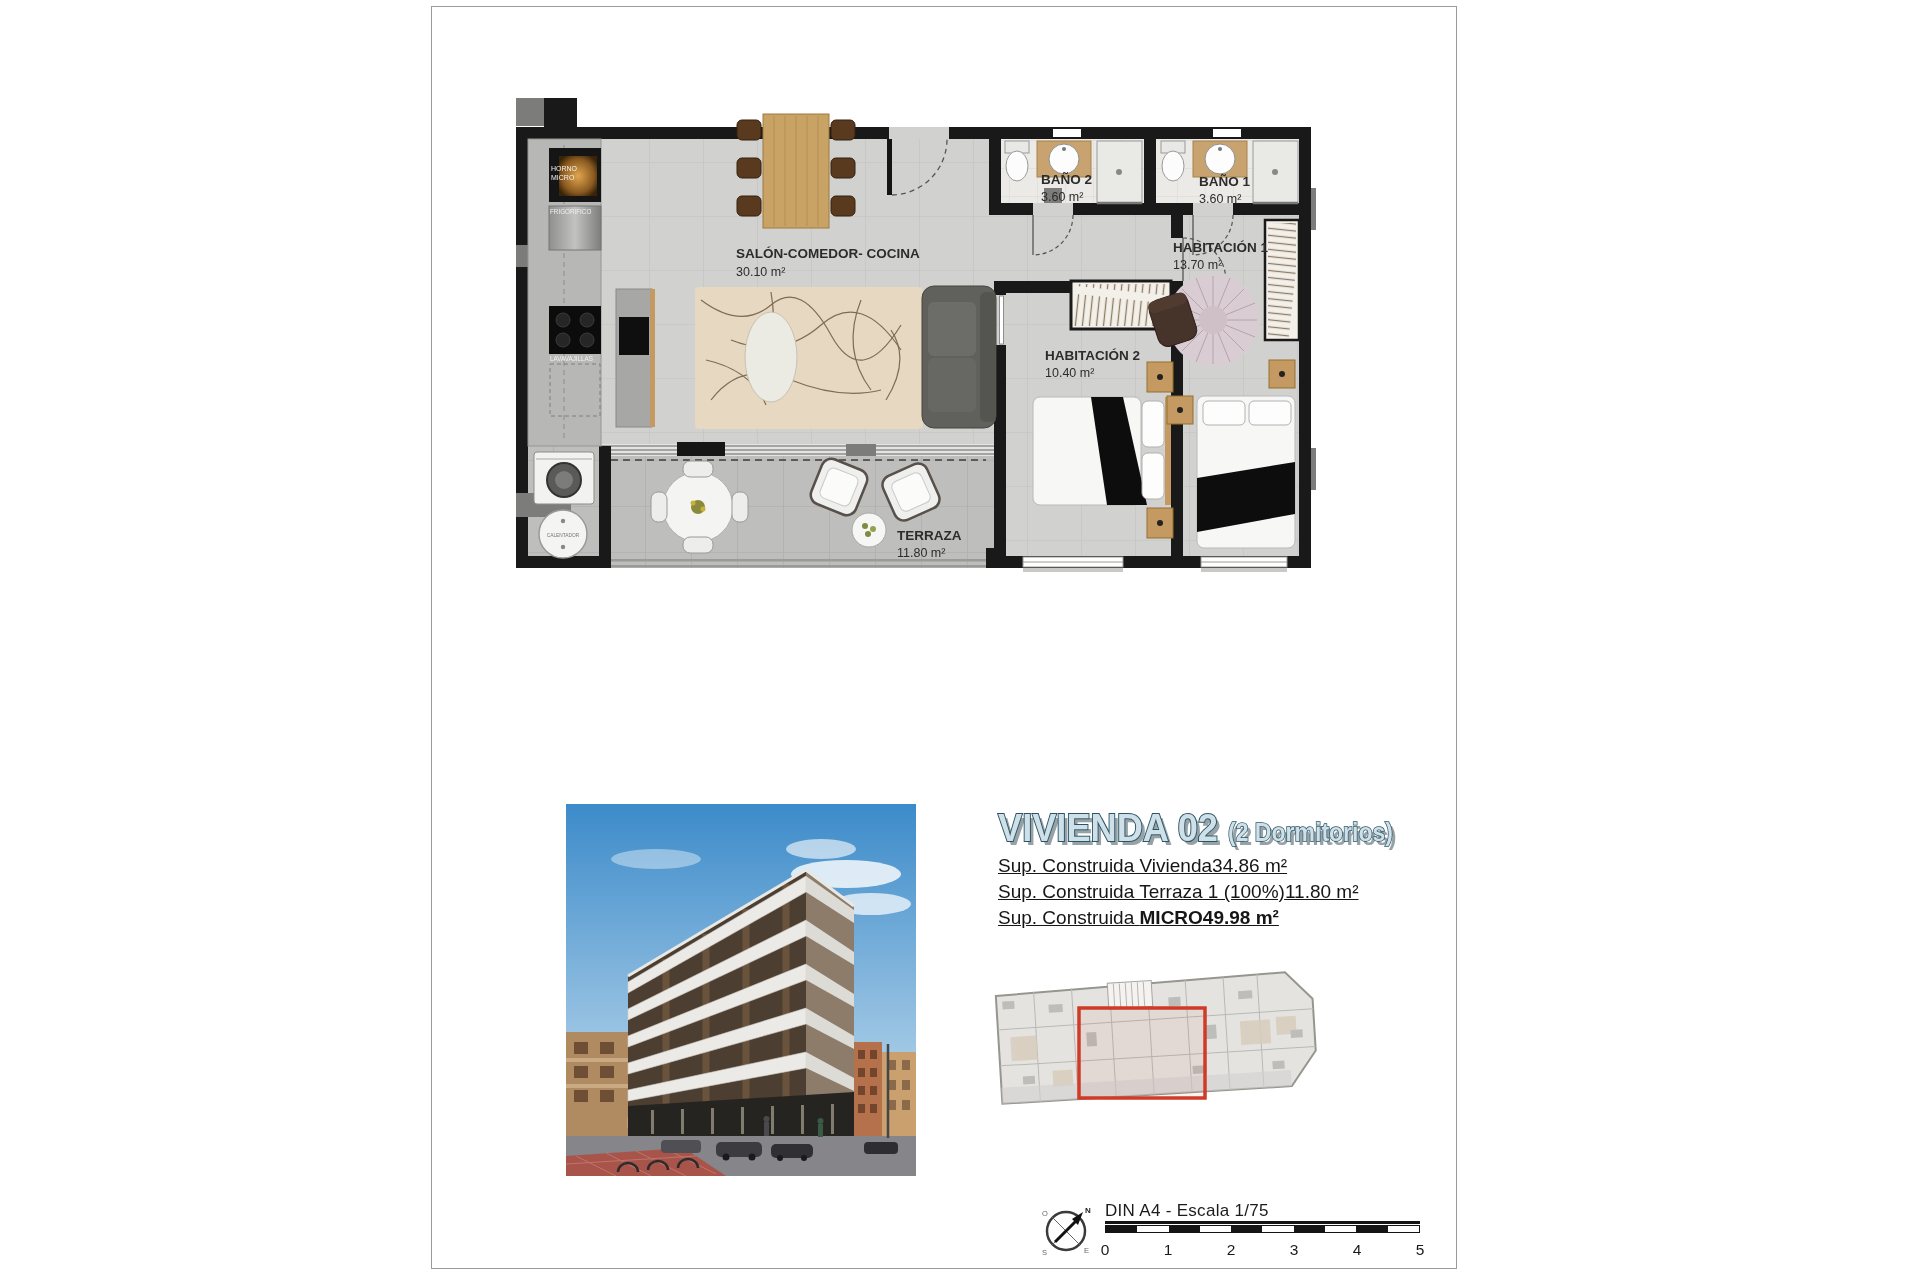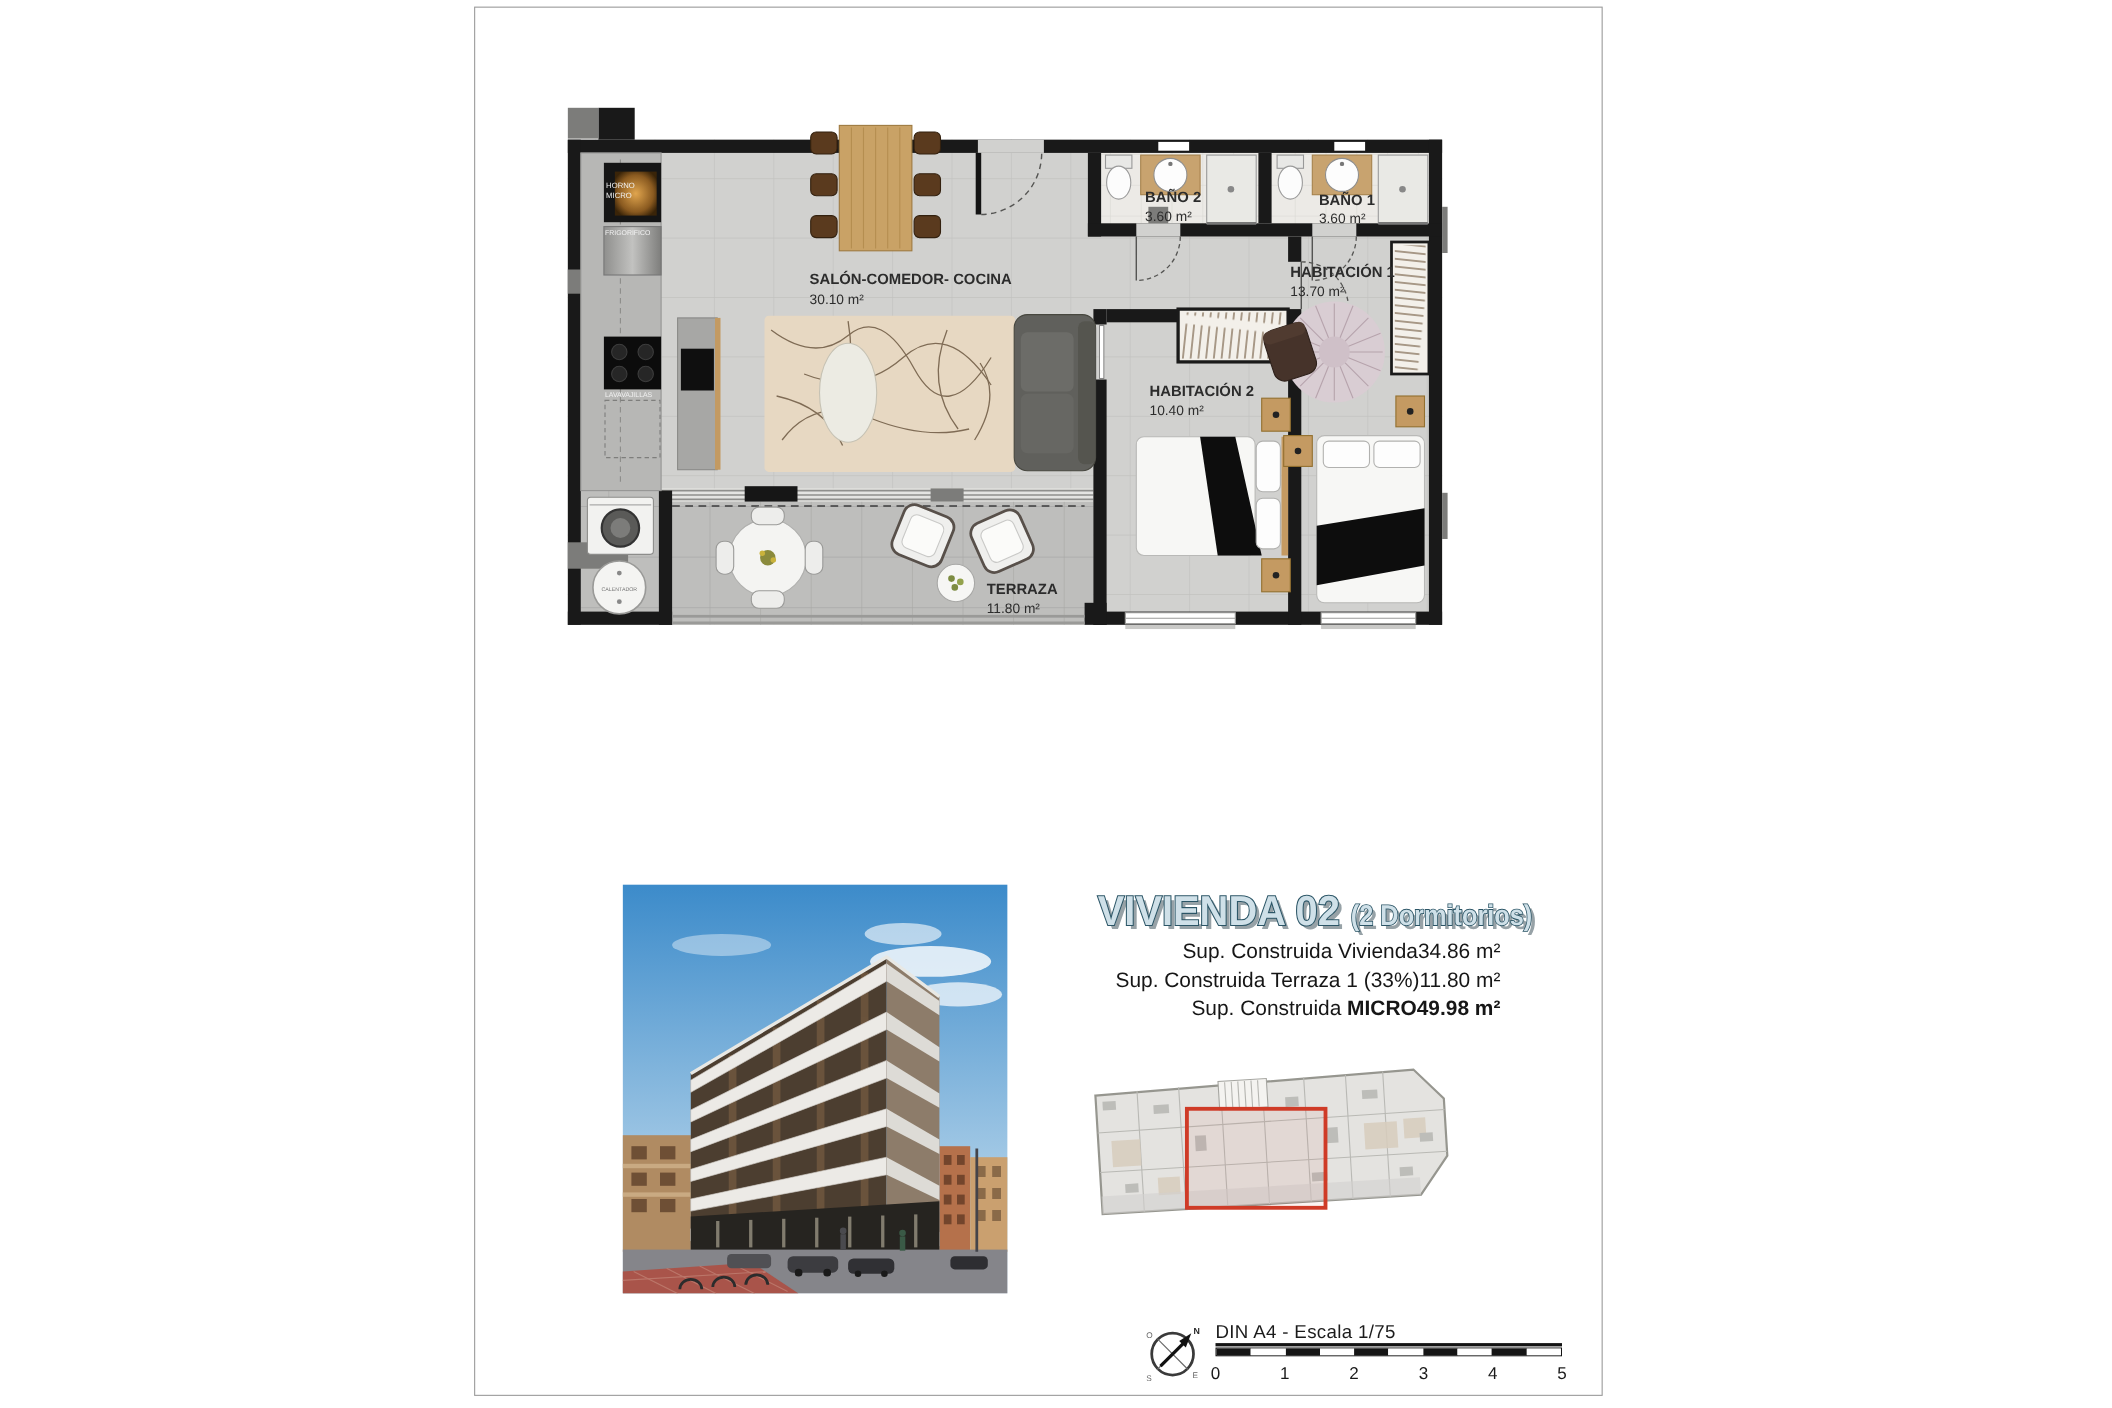--- a/index.html
+++ b/index.html
@@ -3,21 +3,21 @@
 <meta charset="utf-8">
 <style>
   html,body{margin:0;padding:0;background:#fff;}
   .canvas{position:relative;width:1920px;height:1280px;background:#fff;overflow:hidden;
           font-family:"Liberation Sans", sans-serif;}
   .abs{position:absolute;}
   .page{position:absolute;left:431px;top:6px;width:1024px;height:1261px;
         background:#fff;border:1px solid #9b9b9b;}
   
   .surf{position:absolute;left:566px;top:846px;width:366px;font-size:19px;color:#161616;}
-  .surf .row{display:flex;justify-content:flex-end;height:26px;line-height:26px;}
+  .surf .row{display:flex;justify-content:flex-start;height:26px;line-height:26px;text-decoration:underline;}
   .surf .row .val{text-align:right;}
   .surf .bold{font-weight:bold;}
   
   .din{position:absolute;left:673px;top:1194px;font-size:17px;font-weight:500;color:#1b1b1b;letter-spacing:.3px;}
   .bar-top{position:absolute;left:673px;top:1214px;width:315px;height:2.5px;background:#141414;}
   .bar{position:absolute;left:673px;top:1218px;width:315px;height:8px;border:1px solid #141414;
        display:flex;box-sizing:border-box;background:#fff;}
   .bar .seg{height:100%;}
   .ticks{position:absolute;left:673px;top:1234px;width:315px;height:20px;font-size:15.5px;color:#1a1a1a;}
   .ticks span{position:absolute;transform:translateX(-50%);}
@@ -445,21 +445,21 @@
       <text x="2" y="44" font-size="38" font-weight="bold" fill="#cfe0e8" stroke="#2b5566" stroke-width="2" style="paint-order:stroke" textLength="220" lengthAdjust="spacingAndGlyphs">VIVIENDA 02</text>
       <text x="232" y="44" font-size="26" font-weight="bold" fill="#cfe0e8" stroke="#2b5566" stroke-width="1.6" style="paint-order:stroke" textLength="165" lengthAdjust="spacingAndGlyphs">(2 Dormitorios)</text>
     </svg>
 
     <div class="surf">
       <div class="row">
         <span><span>Sup. Construida Vivienda</span><span class="bold"></span></span>
         <span class="val">34.86 m²</span>
       </div>
       <div class="row">
-        <span><span>Sup. Construida Terraza 1 (33%)</span><span class="bold"></span></span>
+        <span><span>Sup. Construida Terraza 1 (100%)</span><span class="bold"></span></span>
         <span class="val">11.80 m²</span>
       </div>
       <div class="row">
         <span><span>Sup. Construida </span><span class="bold">MICRO</span></span>
         <span class="val bold">49.98 m²</span>
       </div>
     </div>
 
     <svg class="abs" style="left:559px;top:961px;" width="340" height="158" viewBox="0 0 340 158">
       <g transform="rotate(-3.5 170 75)">

